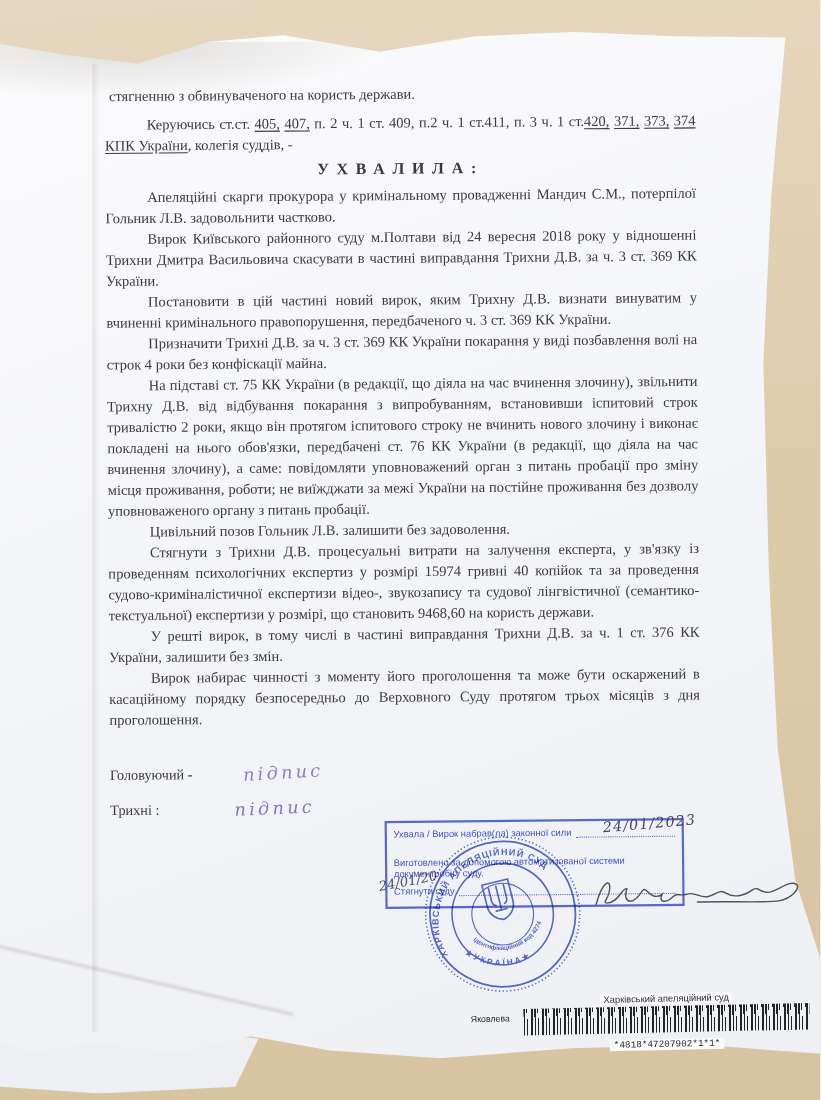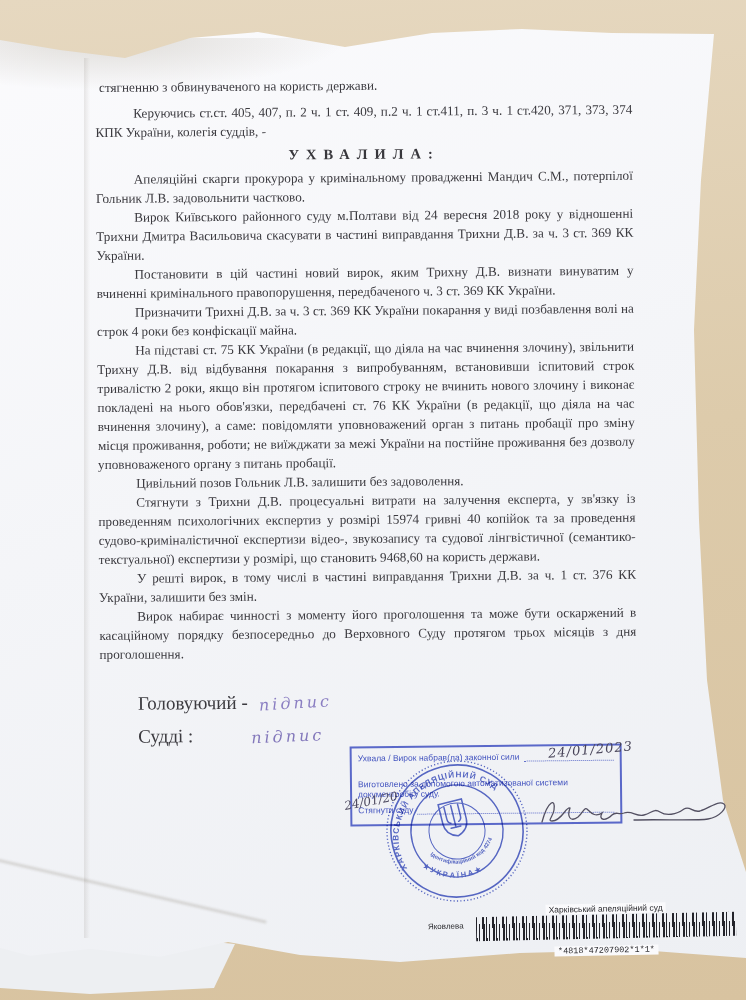--- a/index.html
+++ b/index.html
@@ -27,29 +27,29 @@
   .wrinkle-top{position:absolute; left:0; top:38px; width:380px; height:60px;
     background:radial-gradient(ellipse at 28% 0%, rgba(150,140,120,.28), rgba(0,0,0,0) 62%);}
   .content{
     position:absolute; left:95px; top:78px; width:537px;
     color:#3c3b40; font-size:13.2px; line-height:19px;
     transform:rotate(-0.45deg); transform-origin:left top;
   }
   .content p{margin:0; text-align:justify;}
   p.partial{text-indent:4px;}
   p.intro{margin-top:7px; text-indent:38px;}
-  .u{text-underline-offset:2px;}
+  .u{text-decoration:underline; text-underline-offset:2px;}
   h2.heading{
     margin:5px 0 4px; text-align:center; font-size:14.5px; font-weight:bold;
     letter-spacing:7px; color:#38373c;
   }
   p.para{text-indent:38px;}
   .sig-block{margin-top:30px;}
   .sig-row{margin-bottom:12px; white-space:nowrap;}
-  .sig-label{display:inline-block; width:118px; font-size:19px;margin-left:38px;}
+  .sig-label{display:inline-block; width:118px; font-size:13px;}
   .hand{
     font-family:"DejaVu Serif", serif; font-style:italic;
     color:#8a7ec2; font-size:16px; letter-spacing:3px;
     display:inline-block; transform:rotate(-3deg);
   }
   .hand-row2{transform:rotate(-2deg) translateX(-8px); color:#8378bb;}
   
   .stamp-box{
     position:absolute; left:350px; top:745px; width:272px; height:80px;
     border:2px solid rgba(63,80,193,.85); box-sizing:border-box;
@@ -113,21 +113,21 @@
     <p class="para">Стягнути з Трихни Д.В. процесуальні витрати на залучення експерта, у зв'язку із проведенням психологічних експертиз у розмірі 15974 гривні 40 копійок  та за проведення судово-криміналістичної експертизи відео-, звукозапису та судової лінгвістичної (семантико-текстуальної) експертизи у розмірі, що становить 9468,60 на користь держави.</p>
     <p class="para">У решті вирок,  в тому числі в частині виправдання Трихни Д.В. за ч. 1 ст. 376 КК України,  залишити без змін.</p>
     <p class="para">Вирок набирає чинності з моменту його проголошення та може бути оскаржений в касаційному порядку безпосередньо до Верховного Суду протягом трьох місяців з дня проголошення.</p>
 
     <div class="sig-block">
       <div class="sig-row">
         <span class="sig-label">Головуючий -</span>
         <span class="hand">підпис</span>
       </div>
       <div class="sig-row">
-        <span class="sig-label">Судді :</span>
+        <span class="sig-label">Трихні :</span>
         <span class="hand hand-row2">підпис</span>
       </div>
     </div>
   </div>
 
   <div class="stamp-box">
     <div class="stamp-line sl1">
       <span>Ухвала / Вирок набрав(ла) законної сили</span>
       <span class="dotline"></span>
     </div>

